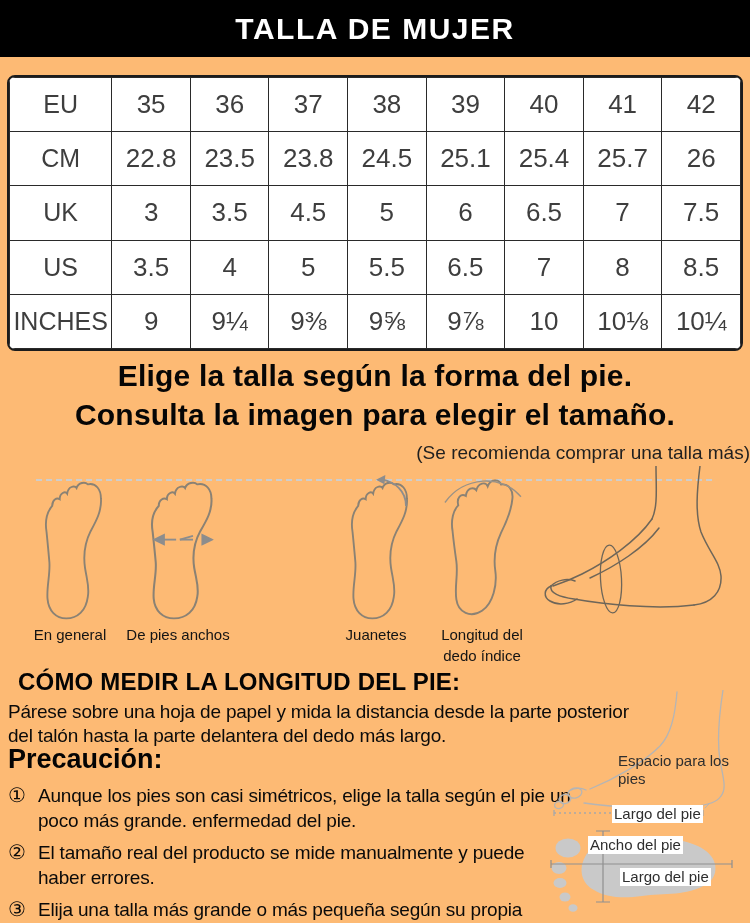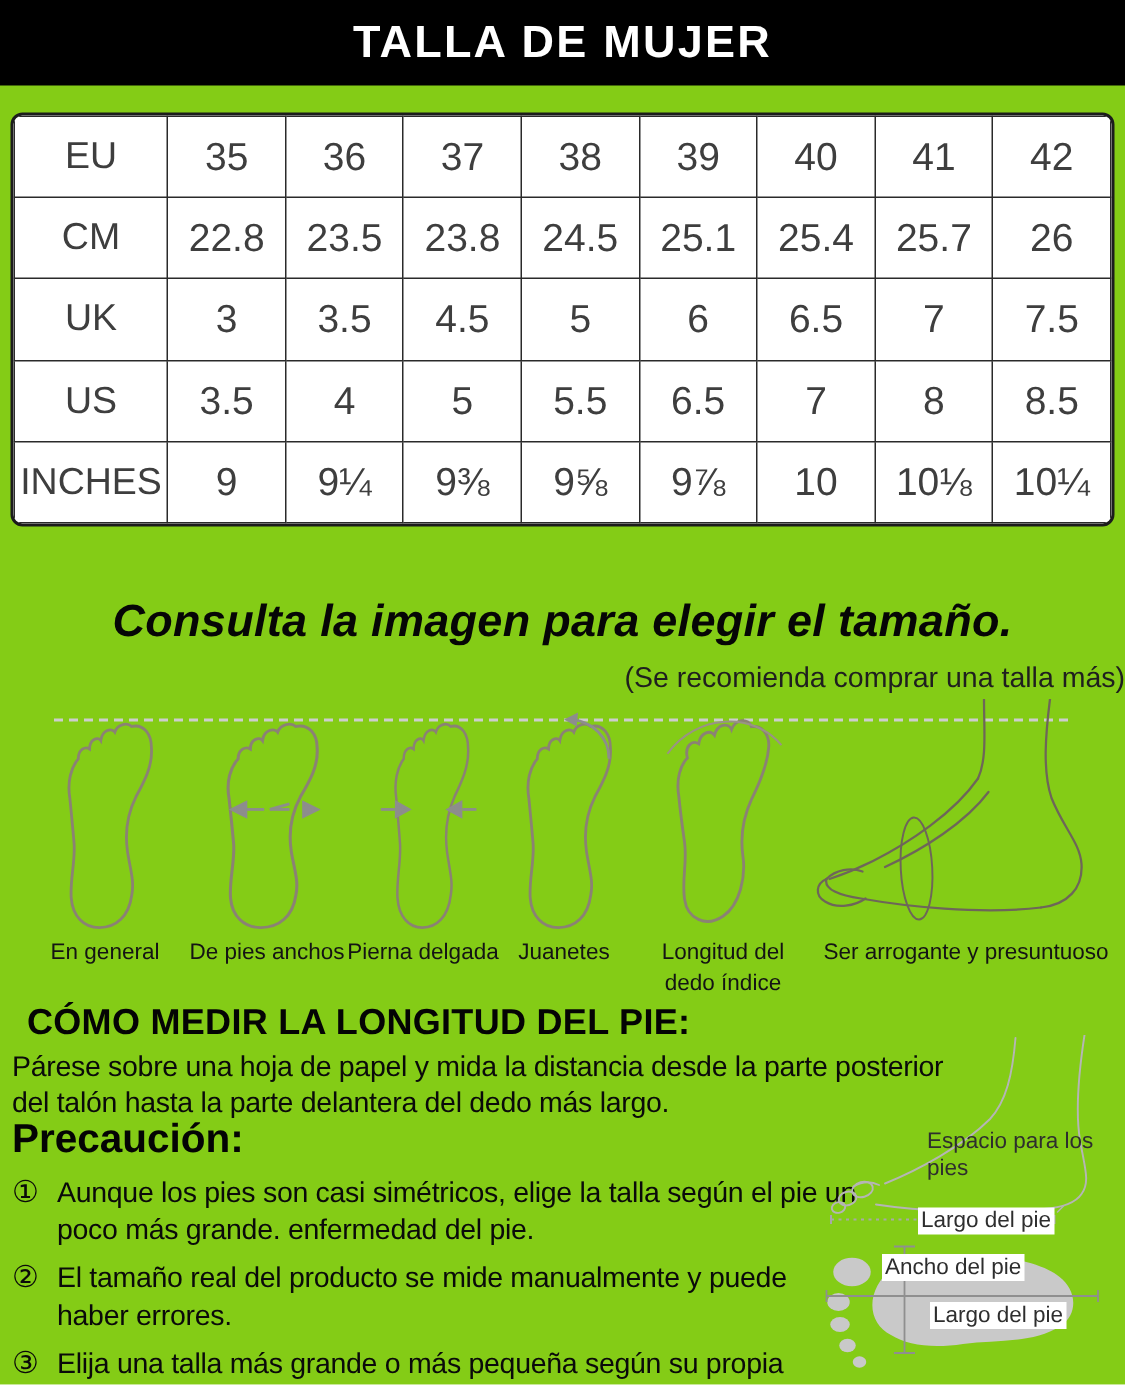--- a/index.html
+++ b/index.html
@@ -1,36 +1,36 @@
 <!DOCTYPE html>
 <html><head>
 <meta charset="utf-8">
 <style>
   html,body{margin:0;padding:0;background:#fff;}
-  .page{position:relative;width:750px;height:923px;background:#84cc16;
+  .page{position:relative;width:750px;height:923px;background:#fdba74;
         font-family:"Liberation Sans",sans-serif;overflow:hidden;color:#111;}
 
   
   .titlebar{position:absolute;top:0;left:0;width:750px;height:57px;background:#000;
             display:flex;align-items:center;justify-content:center;}
   .titlebar .t{color:#fff;font-size:30px;font-weight:bold;letter-spacing:1.5px;}
 
   
   .tablewrap{position:absolute;top:75px;left:7px;width:736px;height:276px;
              border:2px solid #1c1c1c;border-radius:8px;overflow:hidden;box-sizing:border-box;background:#fff;}
   .sizetable{width:100%;height:100%;border-collapse:collapse;table-layout:fixed;}
   .sizetable td{border:1.5px solid #2a2a2a;text-align:center;vertical-align:middle;
                 font-size:26px;color:#3e3e3e;}
   .sizetable td.rowlabel{font-size:25px;}
 
   
   .headline{position:absolute;left:0;width:750px;text-align:center;font-weight:bold;
             color:#060606;font-size:30px;letter-spacing:0.2px;}
   .h1{top:359px;}
-  .h2{top:398px;font-style:italic;}
+  .h2{top:398px;}
   .note{position:absolute;top:442px;left:0;width:750px;text-align:right;
         font-size:19px;color:#1f1f1f;font-weight:normal;}
 
   
   .feet-band{position:absolute;top:466px;left:0;width:750px;height:204px;}
   .dash-line{position:absolute;top:13px;left:36px;width:676px;border-top:2px dashed #cdcdcd;}
   .foot-fig{position:absolute;top:0;height:204px;}
   .foot-fig svg{position:absolute;top:8px;left:0;}
   .foot-label{position:absolute;top:158px;left:0;width:100%;text-align:center;
               font-size:15px;line-height:21px;color:#141414;}
@@ -140,20 +140,21 @@
             <td>9⅝</td>
             <td>9⅞</td>
             <td>10</td>
             <td>10⅛</td>
             <td>10¼</td>
           </tr>
         </tbody>
     </table>
   </div>
 
+  <div class="headline h1">Elige la talla según la forma del pie.</div>
   <div class="headline h2">Consulta la imagen para elegir el tamaño.</div>
   <div class="note">(Se recomienda comprar una talla más)</div>
 
   <div class="feet-band">
     <div class="dash-line"></div>
 
     <svg width="0" height="0" style="position:absolute">
       <defs>
         <path id="fp" d="M25,62 C23,50 26,40 31,34 C31,27 36,25 39,27 C39,20 45,18 47,21 C48,13 55,12 57,15 C59,9 66,8 69,11 C78,9 83,17 83,26 C84,39 78,50 72,61 C66,73 64,86 66,100 C68,113 71,121 69,131 C67,146 58,154 46,154 C35,154 27,146 26,133 C25,120 29,107 28,94 C27,82 26,72 25,62 Z"></path>
       </defs>
@@ -173,32 +174,20 @@
           <line x1="48" y1="70" x2="34" y2="70"></line>
           <polygon points="25,70 35,65 35,75"></polygon>
           <line x1="52" y1="70" x2="66" y2="66"></line>
           <polygon points="86,70 76,65 76,75"></polygon>
           <line x1="52" y1="70" x2="66" y2="70"></line>
         </g>
       </svg>
       <div class="foot-label">De pies anchos</div>
     </div>
 
-    <div class="foot-fig fig3">
-      <svg width="104" height="150" viewBox="0 0 100 160">
-        <use href="#fp" fill="none" stroke="#8b8274" stroke-width="2" stroke-linecap="round" transform="translate(9,0) scale(0.88,1)"></use>
-        <g stroke="#8d8d8d" stroke-width="2" fill="#8d8d8d">
-          <line x1="20" y1="70" x2="30" y2="70"></line>
-          <polygon points="40,70 31,65 31,75"></polygon>
-          <line x1="88" y1="70" x2="78" y2="70"></line>
-          <polygon points="68,70 77,65 77,75"></polygon>
-        </g>
-      </svg>
-      <div class="foot-label">Pierna delgada</div>
-    </div>
 
     <div class="foot-fig fig4">
       <svg width="96" height="150" viewBox="0 0 100 160">
         <use href="#fp" fill="none" stroke="#8b8274" stroke-width="2" stroke-linecap="round"></use>
         <path d="M82,34 C82,18 70,8 56,6" fill="none" stroke="#8d8d8d" stroke-width="2"></path>
         <polygon points="50,6 60,1 59,11" fill="#8d8d8d"></polygon>
       </svg>
       <div class="foot-label">Juanetes</div>
     </div>
 
@@ -216,21 +205,20 @@
           <path d="M160,0 C157,24 155,48 161,66 C169,86 180,96 181,110 C182,126 172,137 154,139"></path>
           <path d="M154,139 C114,144 62,138 34,133 C20,131 9,127 11,120"></path>
           <path d="M11,120 C4,123 3,131 10,135 C18,140 30,138 37,133"></path>
           <path d="M11,120 C17,114 27,112 35,115"></path>
           <path d="M116,0 C116,22 118,40 112,53"></path>
           <path d="M112,53 C96,76 66,96 42,108 C30,114 19,118 13,120"></path>
           <path d="M119,62 C104,82 76,100 50,112"></path>
           <ellipse cx="71" cy="113" rx="10.5" ry="34" stroke-width="1.3" transform="rotate(-3 71 113)"></ellipse>
         </g>
       </svg>
-      <div class="foot-label">Ser arrogante y presuntuoso</div>
     </div>
   </div>
 
   <div class="measure-heading">CÓMO MEDIR LA LONGITUD DEL PIE:</div>
   <div class="measure-body">Párese sobre una hoja de papel y mida la distancia desde la parte posterior del talón hasta la parte delantera del dedo más largo.</div>
   <div class="caution-heading">Precaución:</div>
 
   <div class="caution-list">
     <div class="caution-item">
       <span class="num">①</span>

